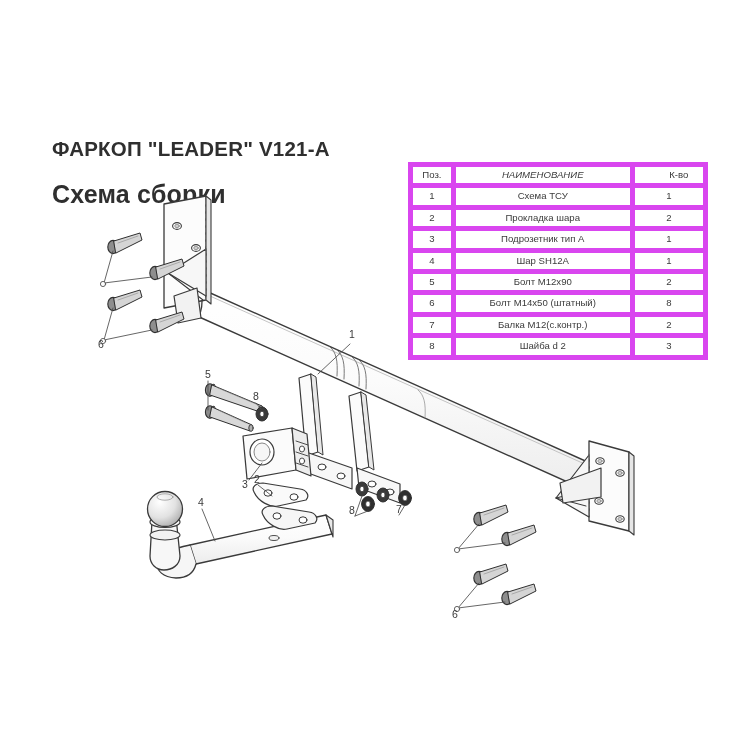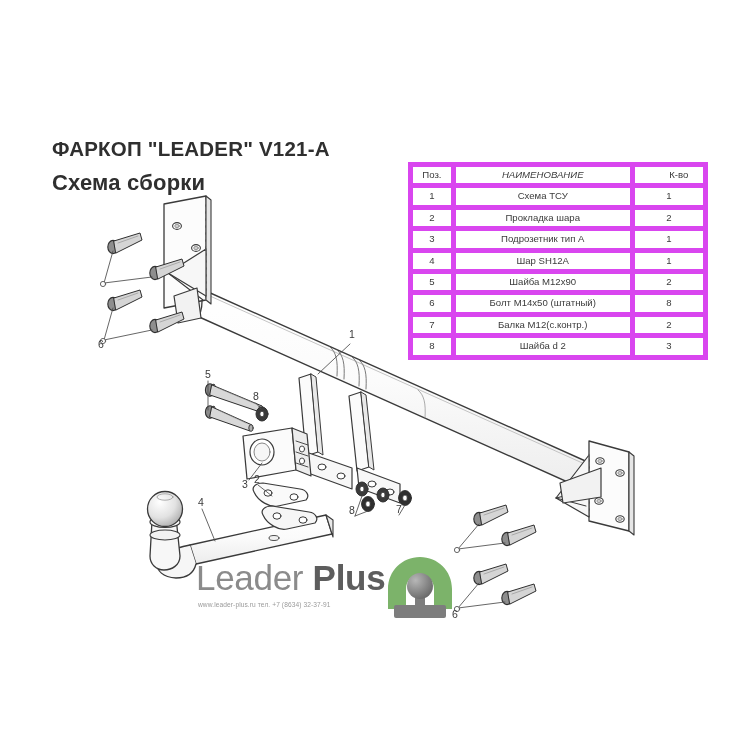--- a/index.html
+++ b/index.html
@@ -29,26 +29,26 @@
     line-height: 1.28;
   }
   #title-block .title-main {
     font-size: 20.5px;
     font-weight: bold;
     color: #2f2f2f;
     letter-spacing: 0.2px;
     white-space: nowrap;
   }
   #title-block .title-sub {
-    font-size: 22px;
+    font-size: 25px;
     font-weight: bold;
     color: #2f2f2f;
     letter-spacing: 0.2px;
     white-space: nowrap;
-    margin-top: 7px;
+    margin-top: 16px;
   }
 
   
   #parts-table {
     position: absolute;
     left: 408px;
     top: 162px;
     width: 300px;
     border-collapse: collapse;
     font-size: 9.6px;
@@ -147,21 +147,21 @@
         <td>Подрозетник тип А</td>
         <td>1</td>
       </tr>
       <tr>
         <td>4</td>
         <td>Шар SH12A</td>
         <td>1</td>
       </tr>
       <tr>
         <td>5</td>
-        <td>Шайба М12х90</td>
+        <td>Болт М12х90</td>
         <td>2</td>
       </tr>
       <tr>
         <td>6</td>
         <td>Болт М14х50 (штатный)</td>
         <td>8</td>
       </tr>
       <tr>
         <td>7</td>
         <td>Балка М12(с.контр.)</td>
@@ -432,28 +432,14 @@
       <text id="c-6l" x="101" y="348">6</text>
       <text id="c-6r" x="455" y="618">6</text>
       <text id="c-7" x="399" y="513">7</text>
       <text id="c-8b" x="352" y="514">8</text>
       <text id="c-4" x="201" y="506">4</text>
       <text id="c-3" x="245" y="488">3</text>
       <text id="c-2" x="257" y="483">2</text>
     </g>
   </svg>
 
-  <div id="logo">
-    <div class="logo-word"><span>Leader </span><b>Plus</b></div>
-    <div class="logo-contact">www.leader-plus.ru   тел. +7 (8634) 32-37-91</div>
-
-    <svg id="logo-mark" viewBox="0 0 92 70">
-
-      <path d="M46,4 C64,4 78,18 78,36 L78,56 L60,56 L60,36 C60,28 54,21 46,21
-               C38,21 32,28 32,36 L32,56 L14,56 L14,36 C14,18 28,4 46,4 Z" fill="#7cb36a"></path>
-
-      <rect x="20" y="52" width="52" height="13" rx="2" fill="#7d7d7d"></rect>
-      <rect x="41" y="38" width="10" height="16" fill="#7d7d7d"></rect>
-      <circle cx="46" cy="33" r="13" fill="url(#logoBallShade)"></circle>
-    </svg>
-  </div>
 
 </div>
 
 </body></html>

